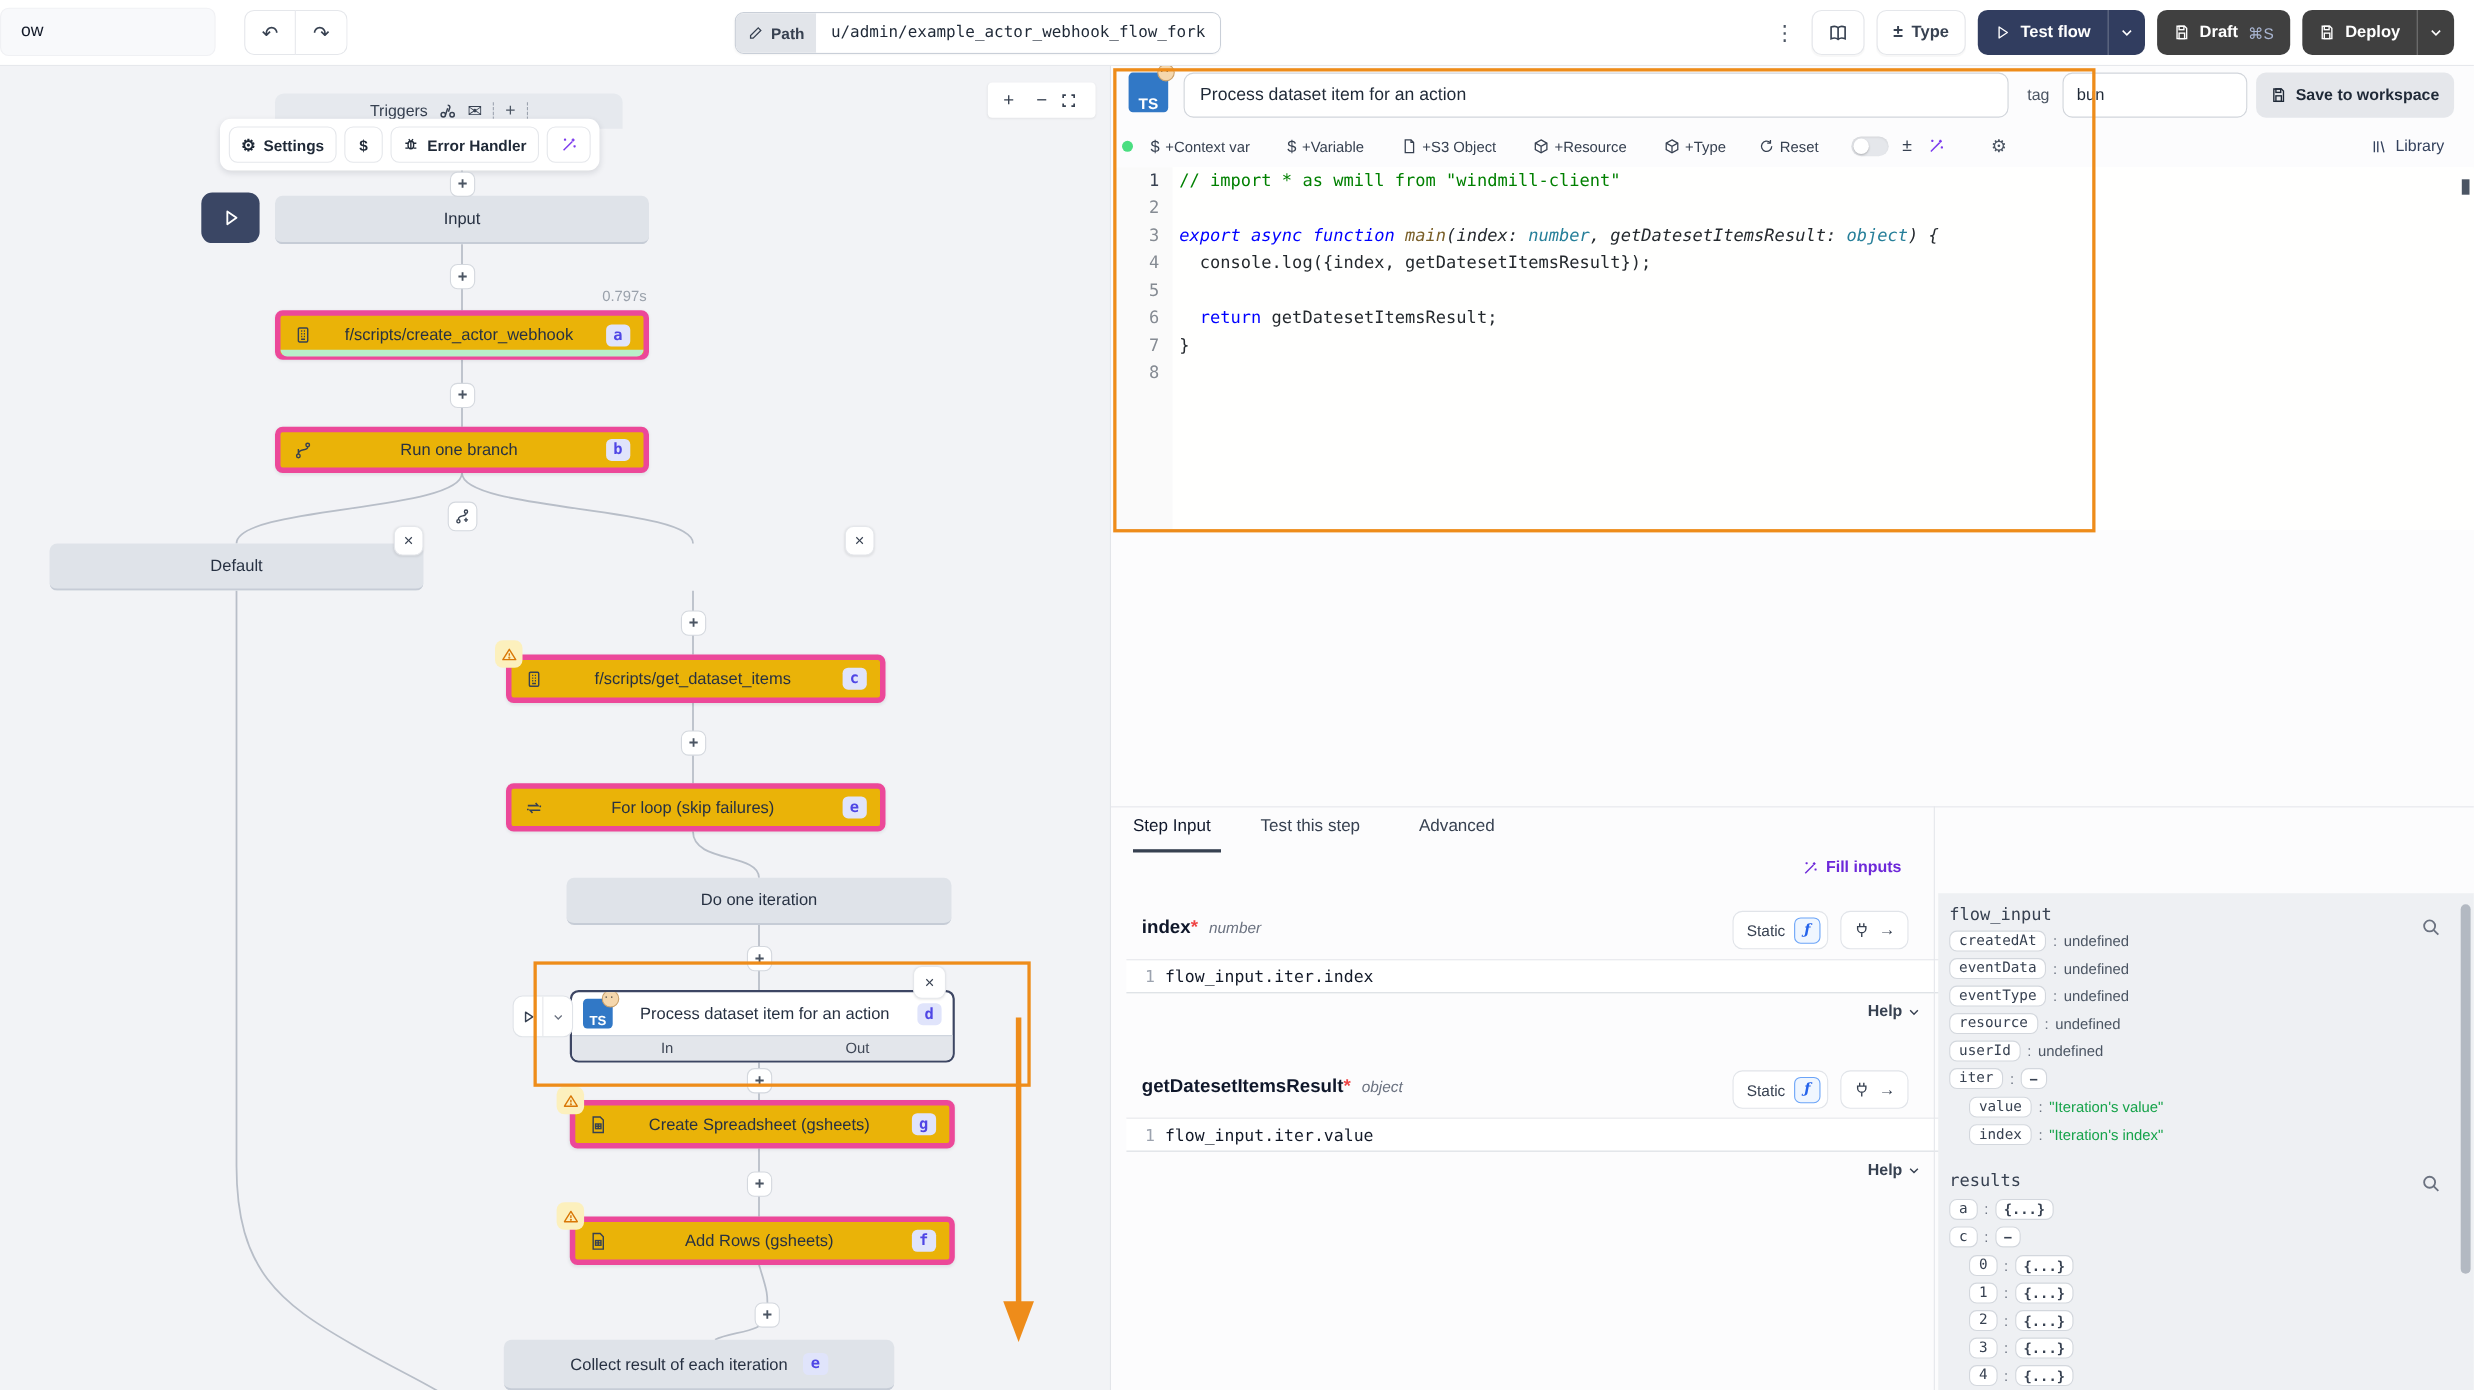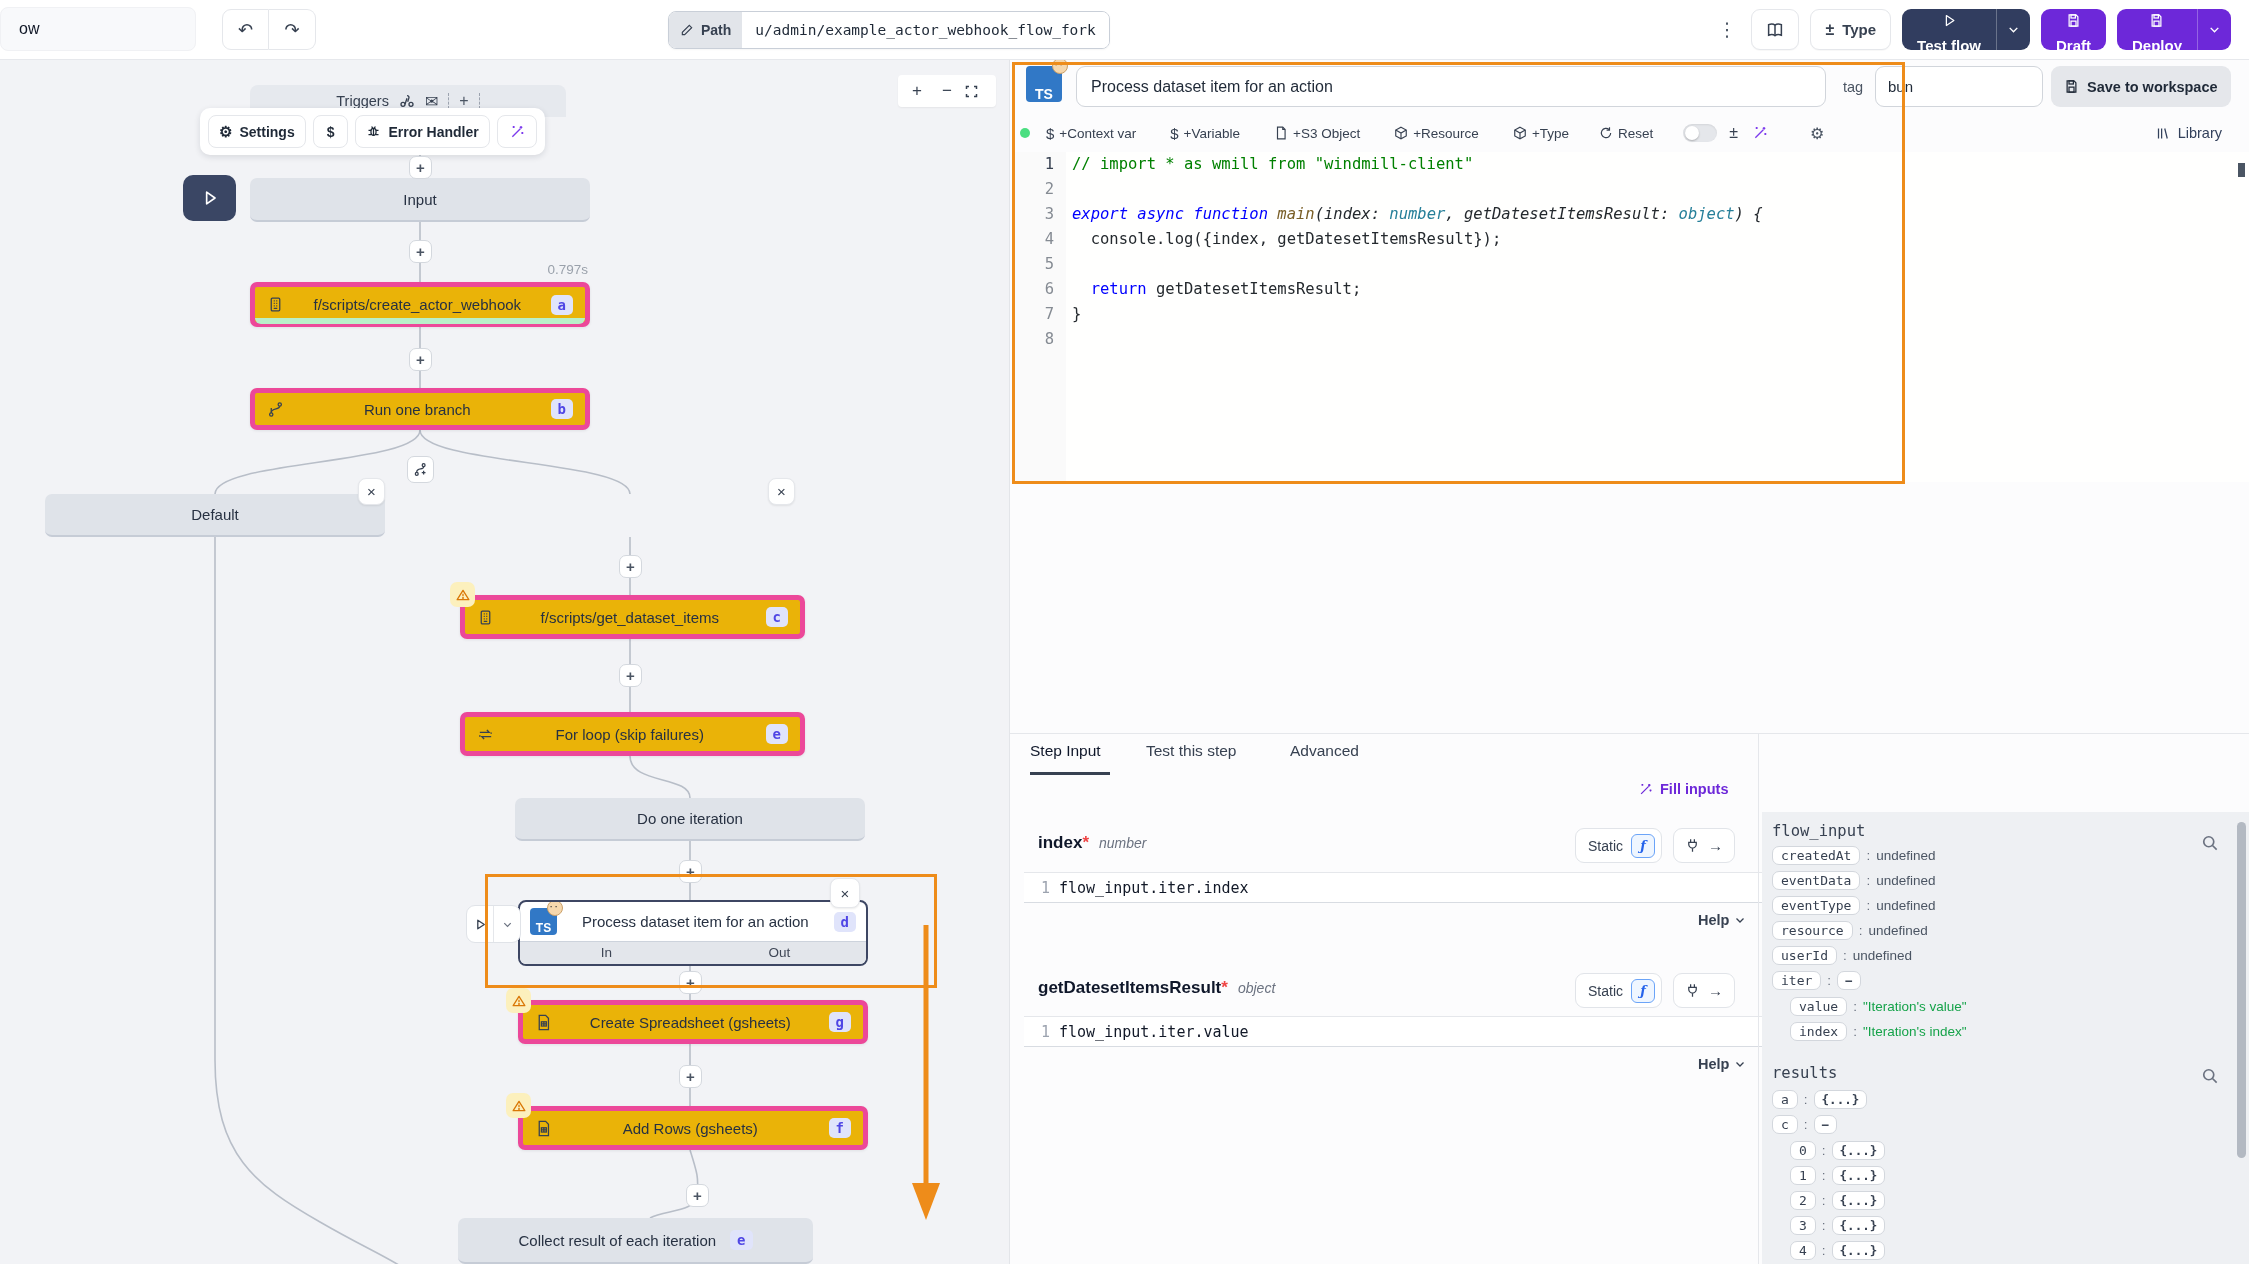--- a/index.html
+++ b/index.html
@@ -15,22 +15,22 @@
   .histbtn.first { border-radius:9px 0 0 9px; }
   .histbtn.last { border-radius:0 9px 9px 0; border-left:none; }
   .pathchip { position:absolute; left:668px; top:11px; height:38px; display:flex; border:1px solid #c9cfd8; border-radius:8px; overflow:hidden; box-shadow:0 1px 2px rgba(0,0,0,.04); }
   .pathchip .lab { background:#e2e5ea; display:flex; align-items:center; gap:7px; padding:0 11px; font-size:14px; font-weight:700; color:#374151; }
   .pathchip .val { background:#fff; display:flex; align-items:center; padding:0 13px; font-size:14.5px; color:#1f2937; }
   .tb-right { position:absolute; right:18px; top:9px; display:flex; align-items:center; gap:11px; }
   .dots { font-size:19px; color:#4b5563; letter-spacing:0; padding:0 4px; cursor:pointer; }
   .tbtn { height:41px; background:#fff; border:1px solid #e5e7eb; border-radius:9px; display:flex; align-items:center; justify-content:center; padding:0 14px; gap:8px; font-size:15px; font-weight:700; color:#374151; cursor:pointer; box-shadow:0 1px 1px rgba(0,0,0,.03); }
   .tbtn-dark { height:41px; border-radius:9px; display:flex; align-items:stretch; color:#fff; font-size:15px; font-weight:700; cursor:pointer; overflow:hidden; }
   .navy { background:#313d5f; }
-  .slate { background:#6d28d9; }
-  .tbtn-dark .main { display:flex; align-items:center; gap:9px; padding:4px 15px;flex-direction:column; }
+  .slate { background:#404040; }
+  .tbtn-dark .main { display:flex; align-items:center; gap:9px; padding:4px 15px; }
   .tbtn-dark .chev { display:flex; align-items:center; padding:0 10px; border-left:1px solid rgba(255,255,255,.28); }
   .shortcut { color:#aab6d3; font-weight:400; font-size:14px; }
 
   
   .canvas { position:absolute; left:0; top:60px; width:1010px; height:1204px; background:#f2f3f6; border-right:1px solid #e3e5e9; overflow:hidden; }
   .connectors { position:absolute; left:0; top:0; z-index:0; }
   .node { position:absolute; border-radius:7px; display:flex; align-items:center; font-size:15px; color:#273142; z-index:2; }
   .node-gray { background:#dfe3e9; border-bottom:2px solid #c6ccd6; justify-content:center; }
   .node-white { background:#eab308; border:5px solid #ec4899; box-shadow:0 1px 3px rgba(16,24,40,.08); padding:0 12px; }
   .node-white .nlabel { flex:1; text-align:center; }

